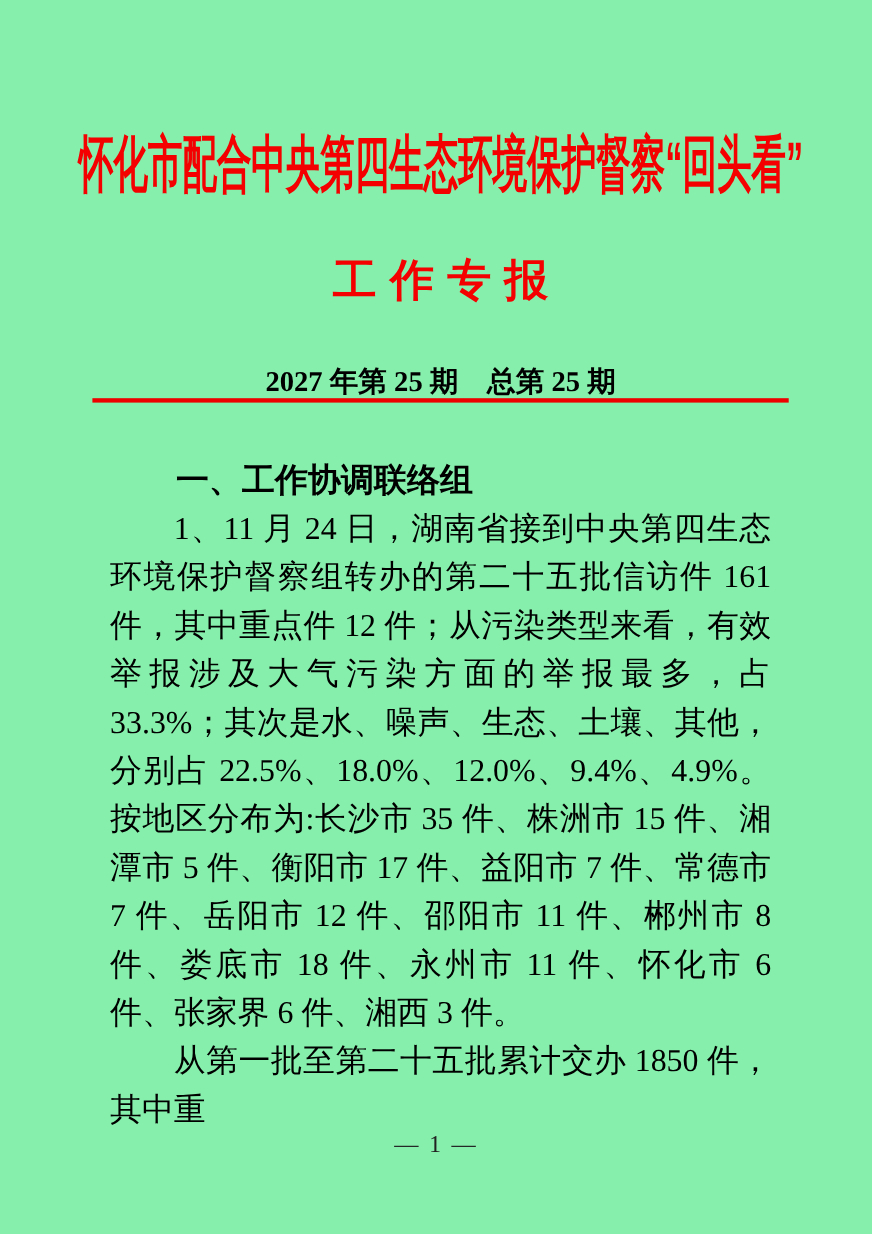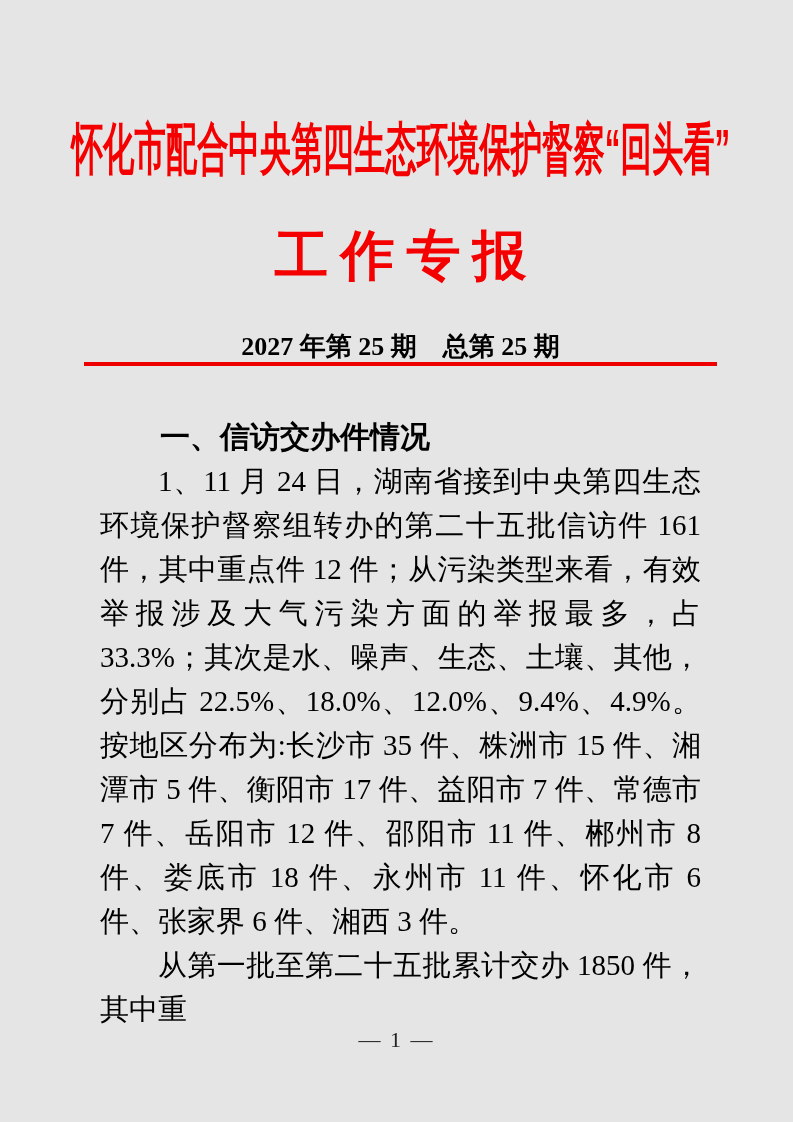--- a/index.html
+++ b/index.html
@@ -1,21 +1,21 @@
 <!DOCTYPE html>
 <html lang="zh"><head>
 <meta charset="utf-8">
 <style>
   * { margin: 0; padding: 0; box-sizing: border-box; }
   html, body { background: #ffffff; }
   body { width: 793px; height: 1122px; overflow: hidden; position: relative; }
 
   .page {
     width: 793px; height: 1122px;
-    background: #e5e5e5;
+    background: #86efac;
     position: relative;
     overflow: hidden;
     color: #000000;
     font-family: "Liberation Serif", serif;
   }
 
   
   .masthead { padding: 0 76px 0 84px; }
 
   .title-wrap {
@@ -36,21 +36,21 @@
     line-height: 60px;
     color: #f40000;
     letter-spacing: 0px;
   }
 
   .doc-title-sub {
     margin-top: 49px;
     text-align: center;
     font-family: "Liberation Sans", sans-serif;
     font-weight: bold;
-    font-size: 54px;
+    font-size: 40px;
     line-height: 54px;
     color: #f40000;
     letter-spacing: 12px;
     text-indent: 12px; 
   }
 
   .issue-line {
     margin-top: 52px;
     text-align: center;
     font-family: "Liberation Serif", serif;
@@ -129,21 +129,21 @@
 
     <div class="doc-title-sub">工作专报</div>
 
     <div class="issue-line">2027 年第 25 期　总第 25 期</div>
 
 
     <div class="red-rule"></div>
   </div>
 
   <div class="doc-body">
-    <h2 class="section-heading">一、信访交办件情况</h2>
+    <h2 class="section-heading">一、工作协调联络组</h2>
 
     <p class="para">1、11 月 24 日，湖南省接到中央第四生态环境保护督察组转办的第二十五批信访件 161 件，其中重点件 12 件；从污染类型来看，有效举报涉及大气污染方面的举报最多，占 33.3%；其次是水、噪声、生态、土壤、其他，分别占 22.5%、18.0%、12.0%、9.4%、4.9%。按地区分布为:长沙市 35 件、株洲市 15 件、湘潭市 5 件、衡阳市 17 件、益阳市 7 件、常德市 7 件、岳阳市 12 件、邵阳市 11 件、郴州市 8 件、娄底市 18 件、永州市 11 件、怀化市 6 件、张家界 6 件、湘西 3 件。</p>
 
     <p class="para">从第一批至第二十五批累计交办 1850 件，其中重</p>
   </div>
 
   <div class="page-footer">— 1 —</div>
 </div>
 
 </body></html>

